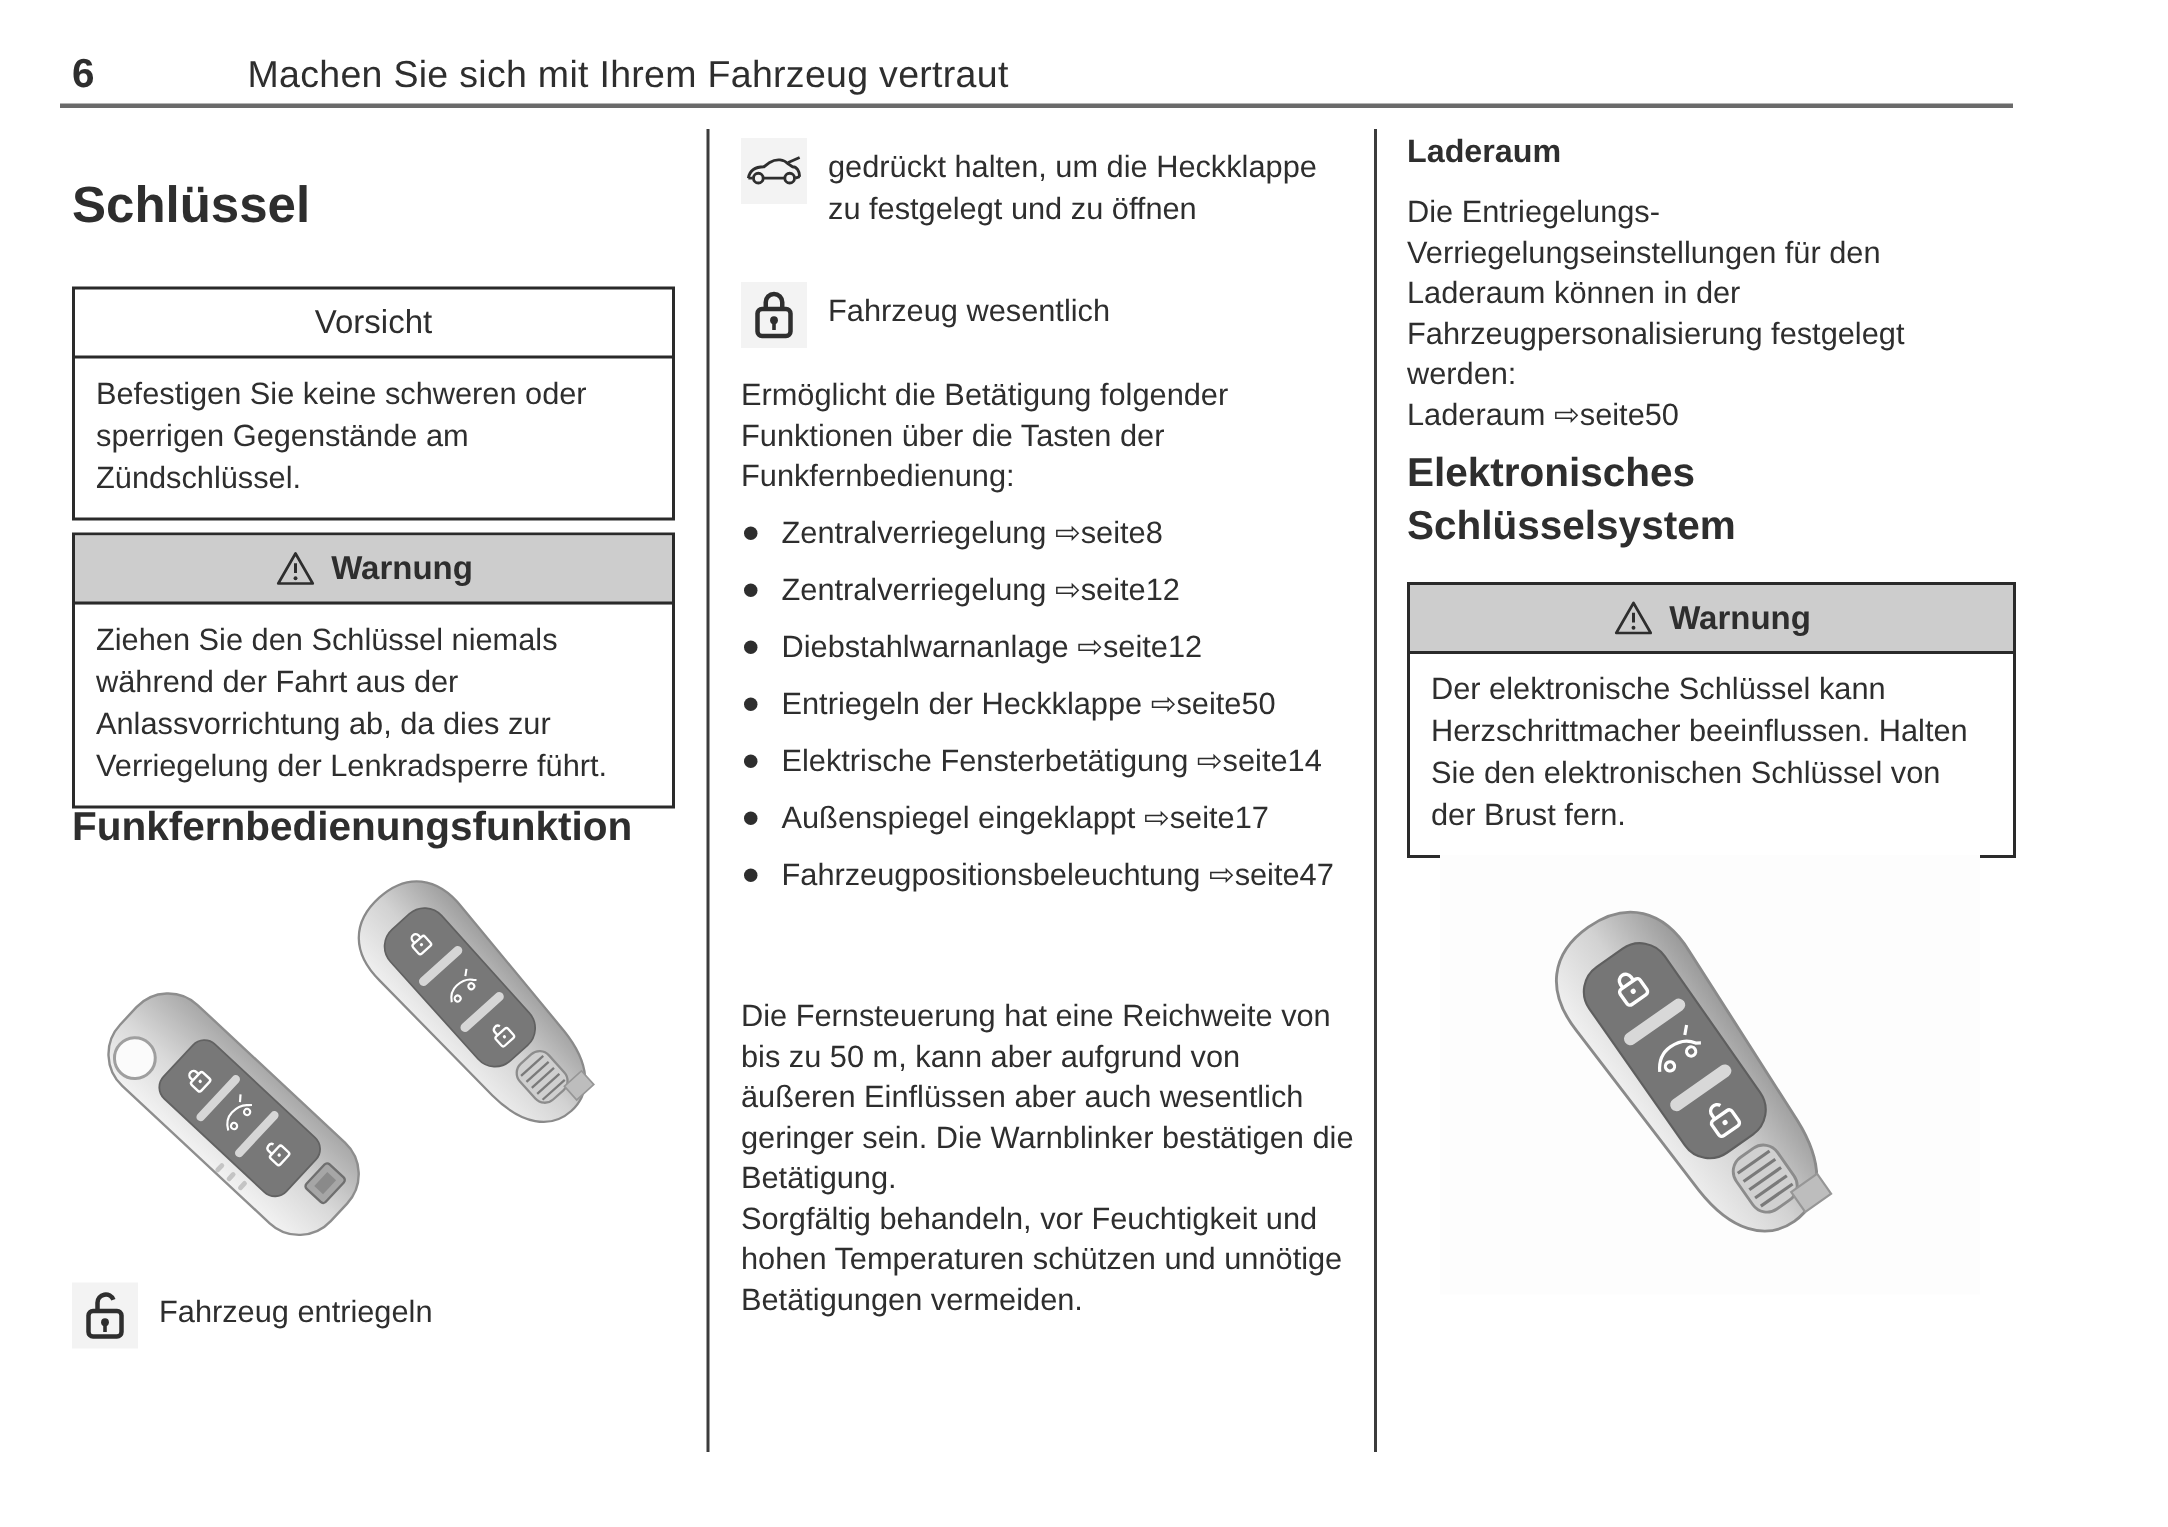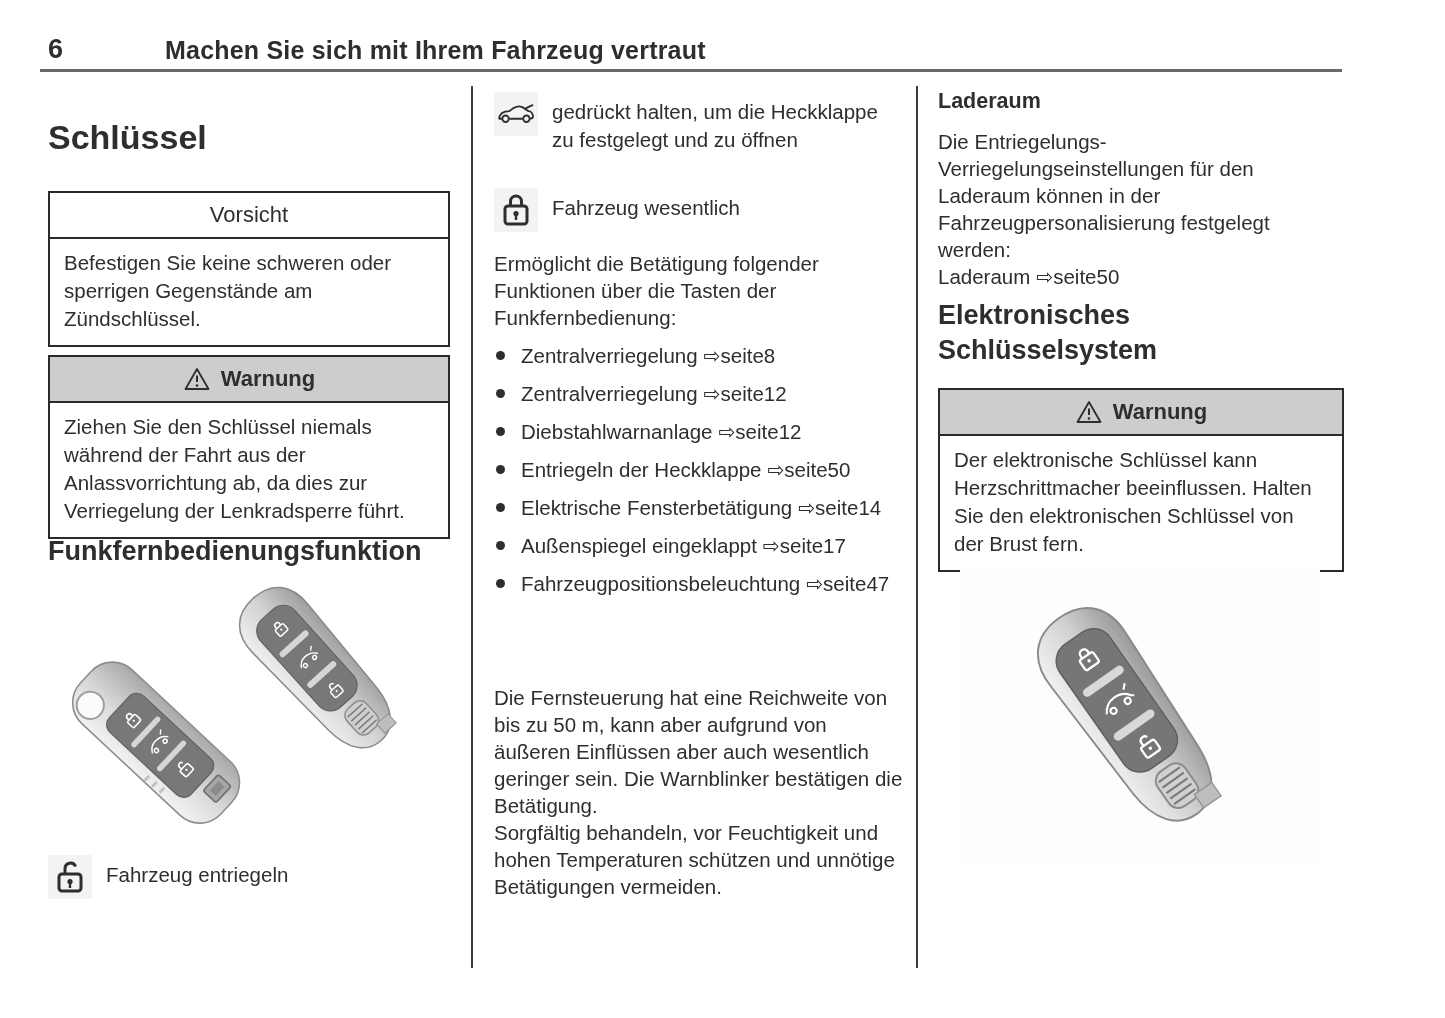--- a/index.html
+++ b/index.html
@@ -4,21 +4,21 @@
 <title>Machen Sie sich mit Ihrem Fahrzeug vertraut</title>
 <style>
   html,body{margin:0;padding:0;background:#fff;}
   #page{
     position:relative;width:1445px;height:1018px;background:#ffffff;
     font-family:"Liberation Sans","DejaVu Sans",sans-serif;color:#2e2e2e;overflow:hidden;
   }
   .abs{position:absolute;}
   
   #page-number{left:48px;top:34px;font-size:27px;font-weight:bold;}
-  #header-title{left:165px;top:36px;font-size:25px;font-weight:bold;letter-spacing:.2px;}
+  #header-title{left:165px;top:36px;font-size:25px;font-weight:normal;letter-spacing:.2px;}
   #header-rule{left:40px;top:69px;width:1302px;height:3px;background:#6a6a6a;}
   
   .col-sep{top:86px;width:2px;height:882px;background:#3c3c3c;}
   #col-sep-1{left:471px;}
   #col-sep-2{left:916px;}
   
   .body-text{font-size:20.5px;line-height:27px;}
   .h1{font-size:34px;font-weight:bold;line-height:38px;}
   .h2{font-size:27px;font-weight:bold;line-height:35px;}
   .h3{font-size:21.5px;font-weight:bold;line-height:26px;}
@@ -221,21 +221,21 @@
     <ul class="dotlist abs" style="left:0;top:342px;width:412px;">
       <li>Zentralverriegelung ⇨seite8</li>
       <li>Zentralverriegelung ⇨seite12</li>
       <li>Diebstahlwarnanlage ⇨seite12</li>
       <li>Entriegeln der Heckklappe ⇨seite50</li>
       <li>Elektrische Fensterbetätigung ⇨seite14</li>
       <li>Außenspiegel eingeklappt ⇨seite17</li>
       <li>Fahrzeugpositionsbeleuchtung ⇨seite47</li>
     </ul>
 
-    <div class="abs" style="left:0;top:664px;width:412px;margin-top:20px;">
+    <div class="abs" style="left:0;top:664px;width:412px;">
       <div class="body-text para">Die Fernsteuerung hat eine Reichweite von bis zu 50 m, kann aber aufgrund von äußeren Einflüssen aber auch wesentlich geringer sein. Die Warnblinker bestätigen die Betätigung.</div>
       <div class="body-text para">Sorgfältig behandeln, vor Feuchtigkeit und hohen Temperaturen schützen und unnötige Betätigungen vermeiden.</div>
     </div>
   </div>
 
   <div class="abs" style="left:938px;top:0;width:406px;height:1018px;">
 
     <div class="abs h3" style="left:0;top:88px;">Laderaum</div>
 
     <div class="abs" style="left:0;top:128px;width:406px;">

